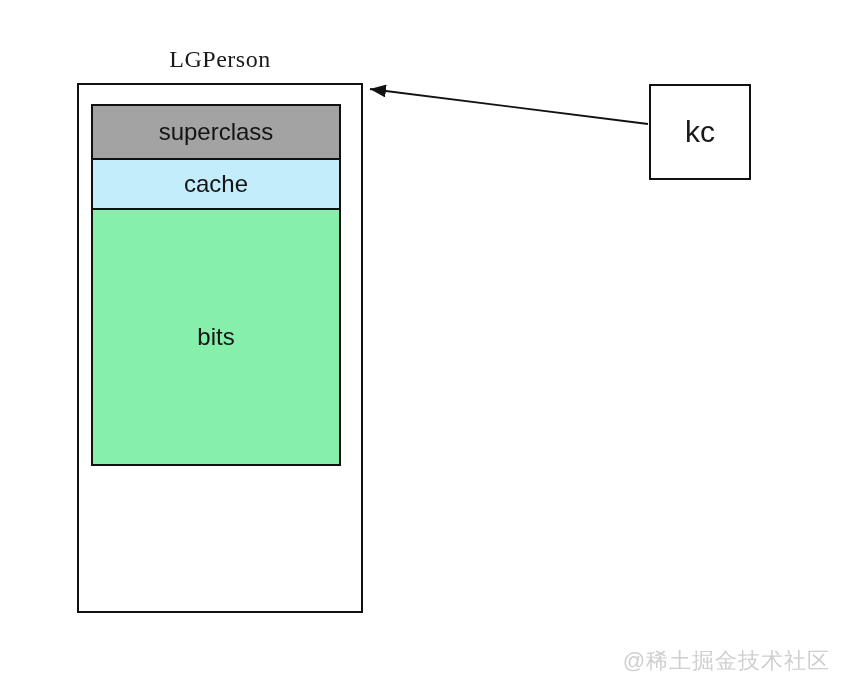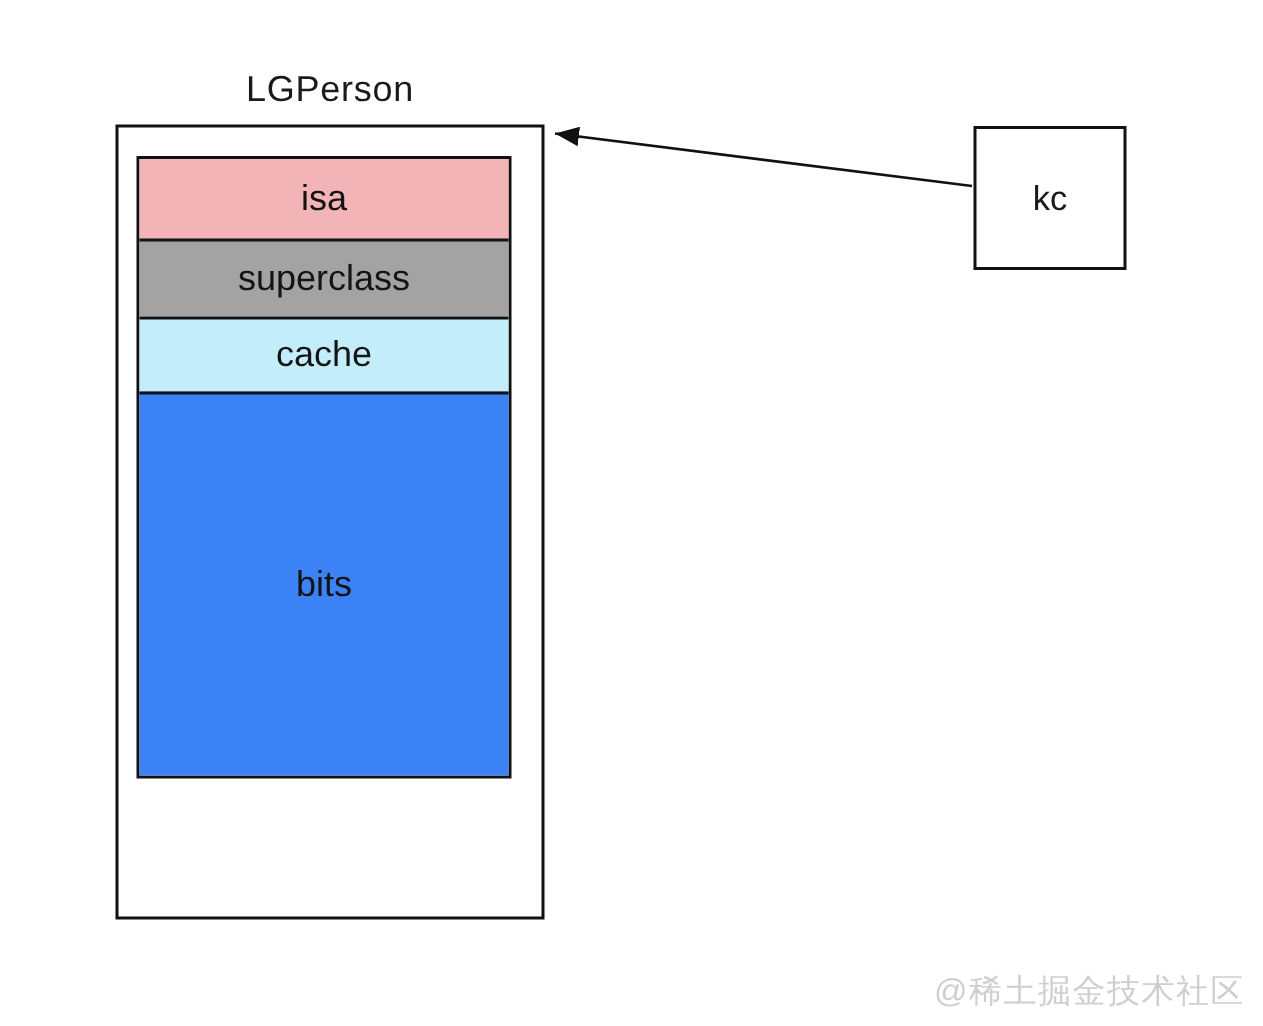--- a/index.html
+++ b/index.html
@@ -19,20 +19,21 @@
   .diagram-title {
     position: absolute;
     left: 77px;
     top: 46px;
     width: 286px;
     text-align: center;
     font-size: 24px;
     font-weight: 400;
     letter-spacing: 0.5px;
     color: #1a1a1a;
+    font-family: Liberation Serif, serif;
   }
   .class-box {
     position: absolute;
     left: 77px;
     top: 83px;
     width: 286px;
     height: 530px;
     border: 2px solid #111111;
     box-sizing: border-box;
     background: #ffffff;
@@ -67,21 +68,21 @@
     position: absolute;
     left: 649px;
     top: 84px;
     width: 102px;
     height: 96px;
     border: 2px solid #111111;
     box-sizing: border-box;
     display: flex;
     align-items: center;
     justify-content: center;
-    font-size: 23px;
+    font-size: 30px;
     background: #ffffff;
     text-align: right;
   }
   .arrow-layer {
     position: absolute;
     left: 0;
     top: 0;
     width: 842px;
     height: 684px;
     pointer-events: none;
@@ -98,30 +99,27 @@
 </head>
 <body>
 
 <div class="canvas">
 
   <div class="diagram-title">LGPerson</div>
 
   <div class="class-box"></div>
 
   <div class="slot-stack">
-    <div class="slot slot-isa" style="background-color: rgb(242, 180, 182);">
-      <span>isa</span>
-    </div>
     <div class="slot slot-superclass" style="background-color: #a3a3a3;">
       <span>superclass</span>
     </div>
     <div class="slot slot-cache" style="background-color: rgb(196, 237, 251);">
       <span>cache</span>
     </div>
-    <div class="slot slot-bits" style="background-color: #3b82f6;">
+    <div class="slot slot-bits" style="background-color: #86efac;">
       <span>bits</span>
     </div>
   </div>
 
   <div class="kc-box">
     <span>kc</span>
   </div>
 
   <svg class="arrow-layer" viewBox="0 0 842 684" xmlns="http://www.w3.org/2000/svg">
     <defs>

